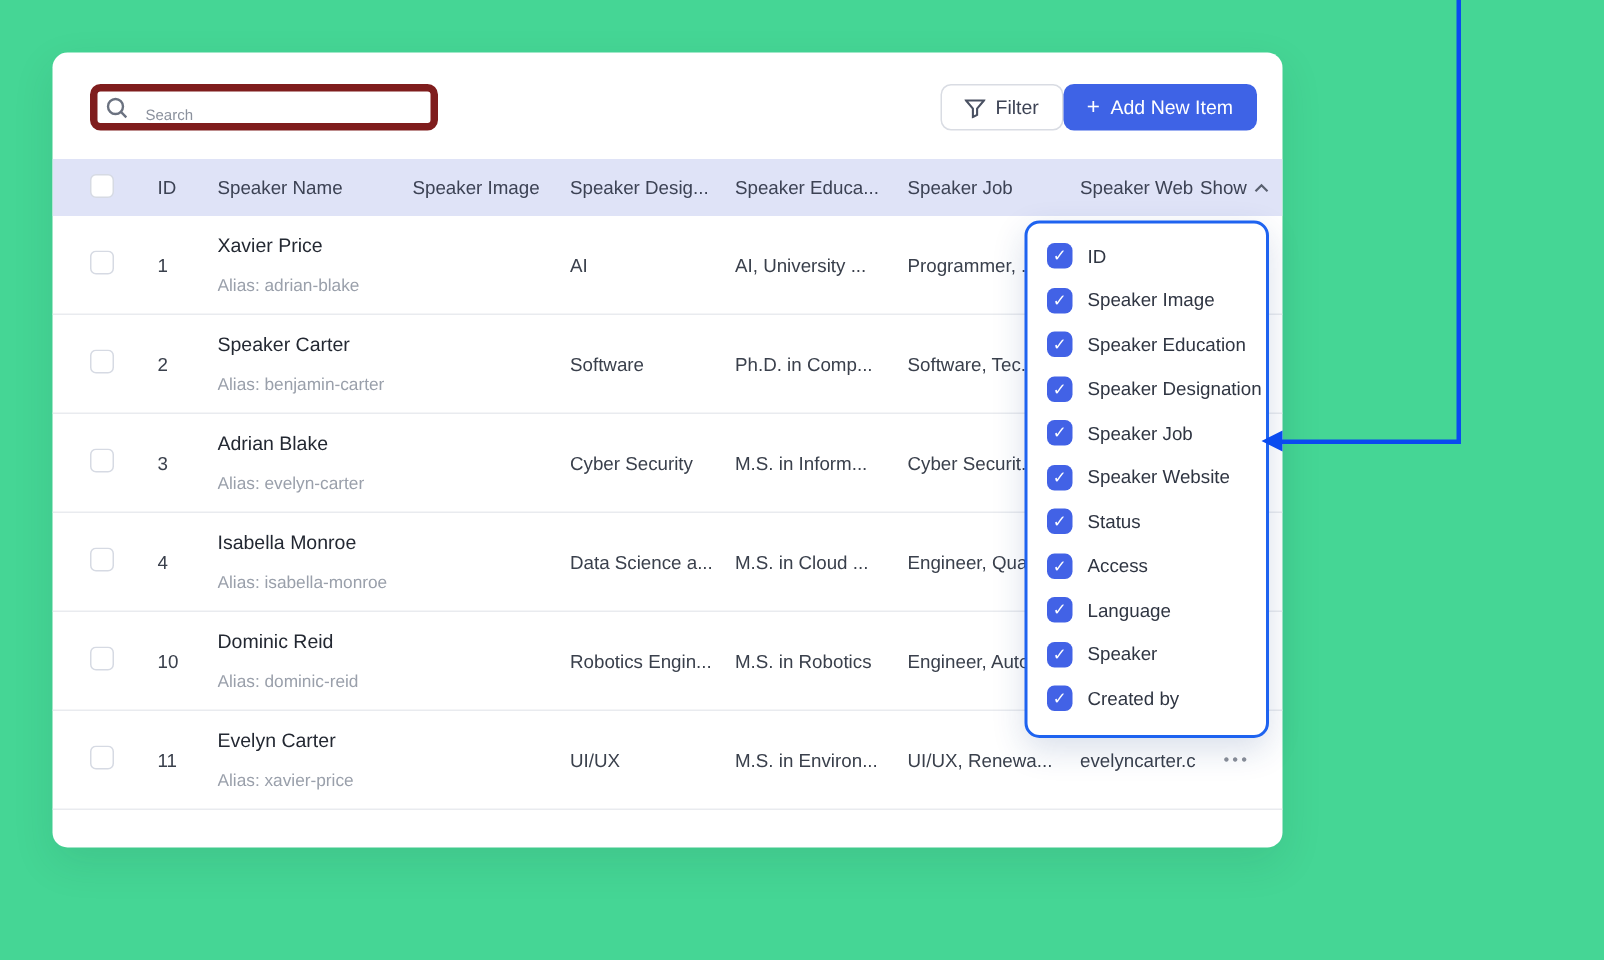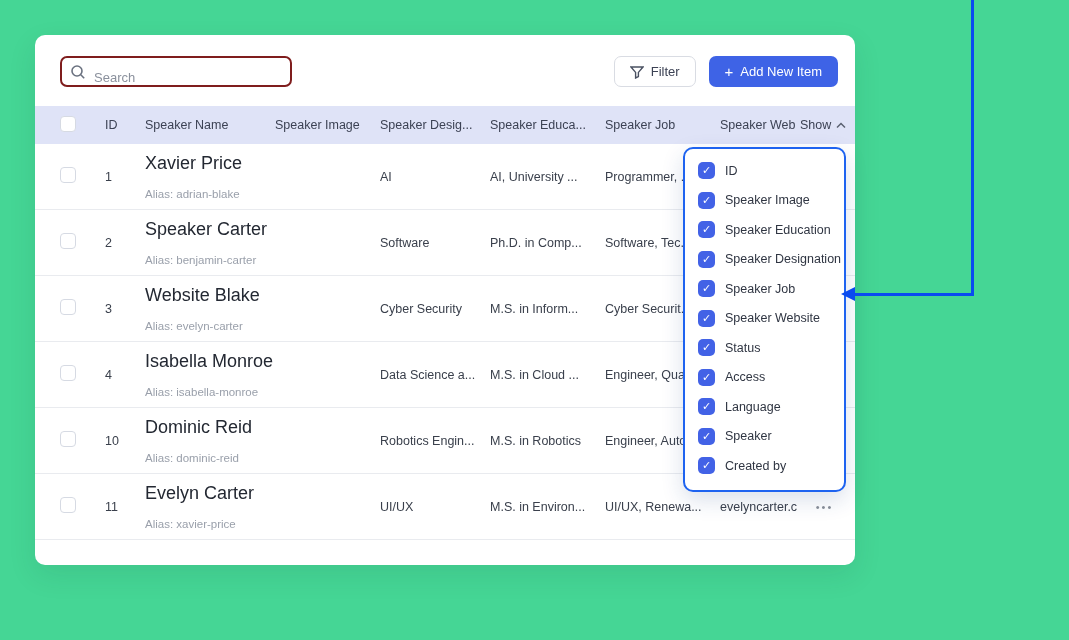--- a/index.html
+++ b/index.html
@@ -17,45 +17,45 @@
     border-top:7.5px solid transparent; border-bottom:7.5px solid transparent;
     border-right:14px solid var(--anno); z-index:51;}
 
   
   .card{position:absolute; left:35px; top:35px; width:820px; height:530px; background:#fff;
     border-radius:10px; box-shadow:0 10px 28px rgba(20,60,50,.10); z-index:10; overflow:hidden;}
 
   
   .toolbar{display:flex; align-items:center; justify-content:space-between; padding:21px 17px 0 25px;}
   .search{position:relative; width:232px; height:31px;}
-  .search input{width:100%; height:100%; border:2px solid #7f1d1d; border-radius:7px;
-    padding:12px 10px 0 32px; font-size:13px; color:var(--text); outline:none; background:#fff;}
+  .search input{width:100%; height:100%; border:5px solid #7f1d1d; border-radius:7px;
+    padding:12px 10px 0 32px; font-size:10px; color:var(--text); outline:none; background:#fff;}
   .search input::placeholder{color:#8b919d;}
   .search .mag{position:absolute; left:10px; top:7.5px; width:16px; height:16px;}
-  .tb-right{display:flex; align-items:flex-end; gap:13px;}
+  .tb-right{display:flex; align-items:flex-end; }
   .btn{display:flex; align-items:center; gap:7px; height:31px; border-radius:7px; cursor:pointer;
     font-size:13px; border:none;}
   .btn-filter{background:#fff; border:1px solid #d9dce3; color:#3c4254; padding:0 15px;}
   .btn-add{background:var(--accent); color:#fff; padding:0 16px;}
   .btn-add .plus{font-size:15px; line-height:1;}
 
   
   .thead,.trow{display:grid; grid-template-columns:70px 40px 130px 105px 110px 115px 115px 80px 55px;
     align-items:center;}
   .thead{height:38px; background:var(--headbg); margin-top:19px; font-size:12.5px; color:#3c4254;}
   .th{white-space:nowrap; overflow:hidden;}
   .show-th{display:flex; align-items:center; gap:5px; cursor:pointer;text-align:center;}
   .trow{height:66px; border-bottom:1px solid var(--rowborder); font-size:12.5px; color:#3a404c;}
   .cell{white-space:nowrap; overflow:hidden; padding-right:6px;}
   .cb{width:16px; height:16px; border:1.5px solid #d6dae3; border-radius:4px; background:#fff;
     margin-left:25px; display:inline-block; cursor:pointer;}
   .namecell .nm{font-size:13px; font-weight:500; color:#23283
 
 2;}
-  .namecell .nm{font-size:18px; font-weight:500; color:#232832; display:block;}
+  .namecell .nm{font-size:13px; font-weight:500; color:#232832; display:block;}
   .namecell .al{font-size:11.5px; color:var(--muted); display:block; margin-top:14px;}
   .speaker-img{width:42px; height:30px; border-radius:6px; position:relative; overflow:hidden;
     background:linear-gradient(135deg,var(--a,#ccc),var(--b,#aaa));}
   .speaker-img::before{content:""; position:absolute; left:50%; top:32%; width:12px; height:12px;
     border-radius:50%; background:var(--s,#555); transform:translateX(-50%);}
   .speaker-img::after{content:""; position:absolute; left:50%; bottom:-7px; width:26px; height:16px;
     border-radius:50% 50% 0 0; background:var(--s,#555); transform:translateX(-50%);}
   .dots{color:#8a8f98; font-size:11px; letter-spacing:2px; text-align:center; cursor:pointer;}
 
   
@@ -154,21 +154,21 @@
     <div class="cell">Ph.D. in Comp...</div>
     <div class="cell">Software, Tec...</div>
     <div class="cell"></div>
     <div class="cell dots">•••</div>
   </div>
 
   <div class="trow">
     <div class="cell"><span class="cb"></span></div>
     <div class="cell">3</div>
     <div class="cell namecell">
-      <span class="nm">Website Blake</span>
+      <span class="nm">Adrian Blake</span>
       <span class="al">Alias: evelyn-carter</span>
     </div>
     <div class="cell"><span class="speaker-img" style="--a: #d5d8ea; --b: #bdc2da; --s: #545a6e;"></span></div>
     <div class="cell">Cyber Security</div>
     <div class="cell">M.S. in Inform...</div>
     <div class="cell">Cyber Securit...</div>
     <div class="cell"></div>
     <div class="cell dots">•••</div>
   </div>
 

